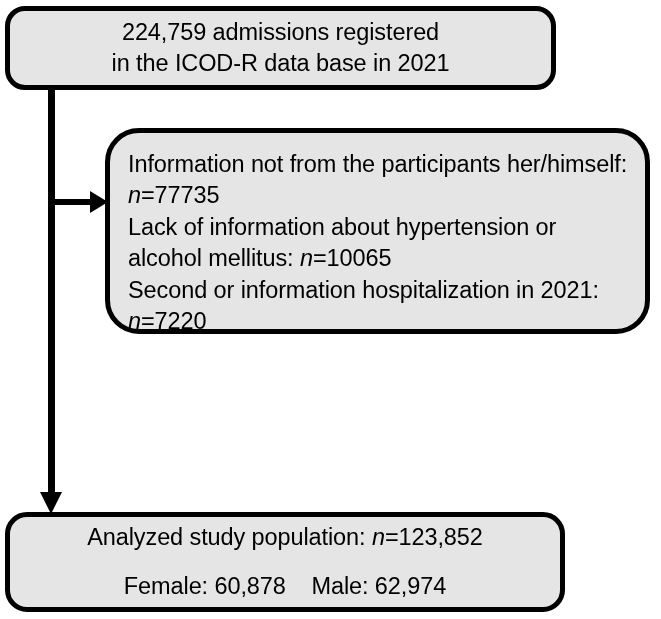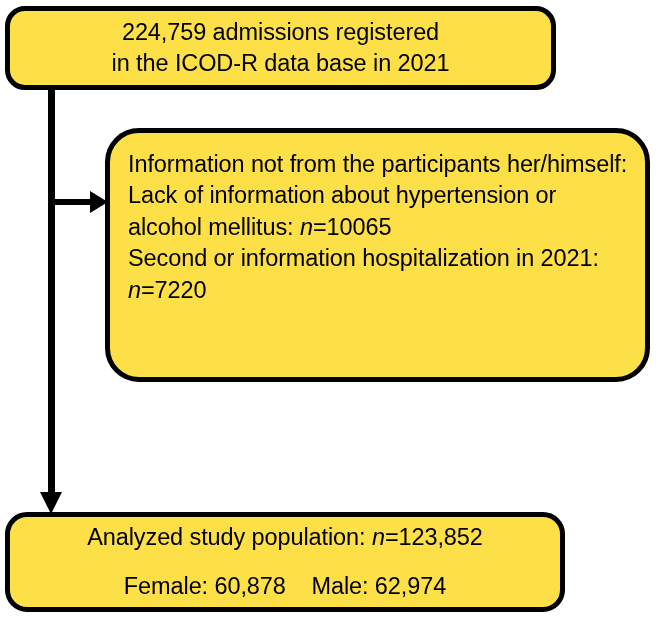--- a/index.html
+++ b/index.html
@@ -14,21 +14,21 @@
     background: #ffffff;
     font-family: "Liberation Sans", sans-serif;
     color: #000000;
     overflow: hidden;
   }
   .node {
     position: absolute;
     box-sizing: border-box;
     border: 5px solid #000000;
     border-radius: 22px;
-    background: #fde047;
+    background: #e5e5e5;
     display: flex;
     flex-direction: column;
     justify-content: center;
     z-index: 2;
   }
   .node-line {
     font-size: 23.5px;
     line-height: 1.30;
     white-space: nowrap;
     letter-spacing: -0.1px;
@@ -44,21 +44,21 @@
     width: 551px;
     height: 84px;
     border-radius: 20px;
   }
 
   
   #node-exclusions {
     left: 105px;
     top: 128px;
     width: 545px;
-    height: 254px;
+    height: 206px;
     border-radius: 34px;
     justify-content: flex-start;
     padding: 16px 0 0 18px;
   }
   #node-exclusions .node-line {
     line-height: 1.34;
   }
 
   
   #node-analyzed {
@@ -126,20 +126,21 @@
   </div>
 
   <div class="connector" id="trunk-vertical"></div>
   <div class="connector" id="branch-horizontal"></div>
   <div class="arrowhead" id="arrow-right"></div>
   <div class="arrowhead" id="arrow-down"></div>
 
   <div class="node" id="node-exclusions">
 
     <div class="node-line">Information not from the participants her/himself:</div>
+    <div class="node-line"><span class="stat-n">n</span><span>=77735</span></div>
 
     <div class="node-line">Lack of information about hypertension or</div>
     <div class="node-line"><span>alcohol mellitus: </span><span class="stat-n">n</span><span>=10065</span></div>
 
 
     <div class="node-line">Second or information hospitalization in 2021:</div>
     <div class="node-line"><span class="stat-n">n</span><span>=7220</span></div>
 
   </div>
 

